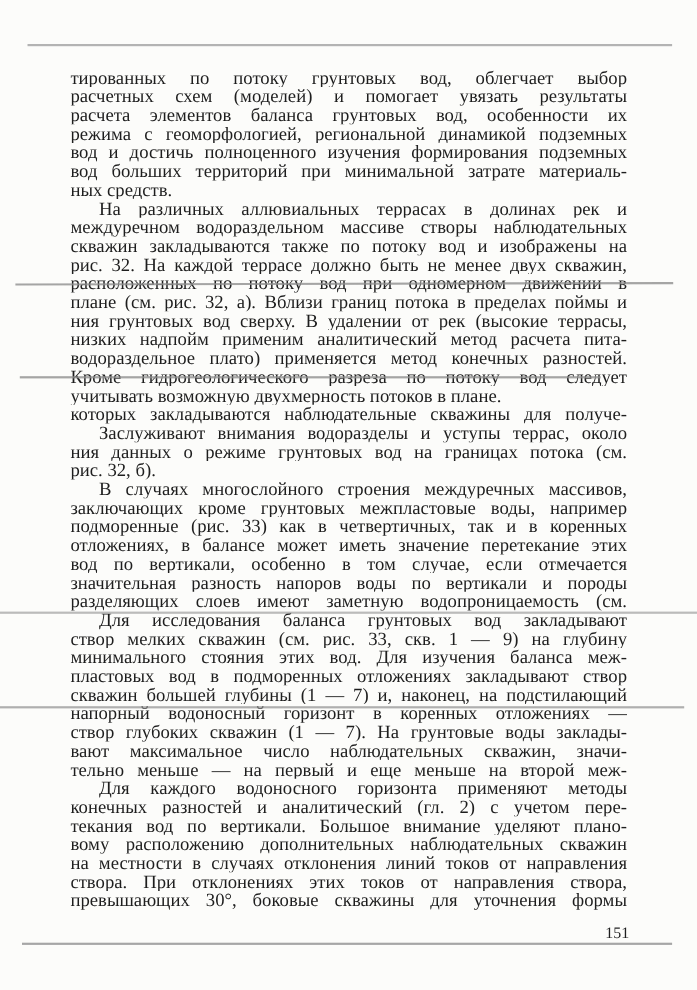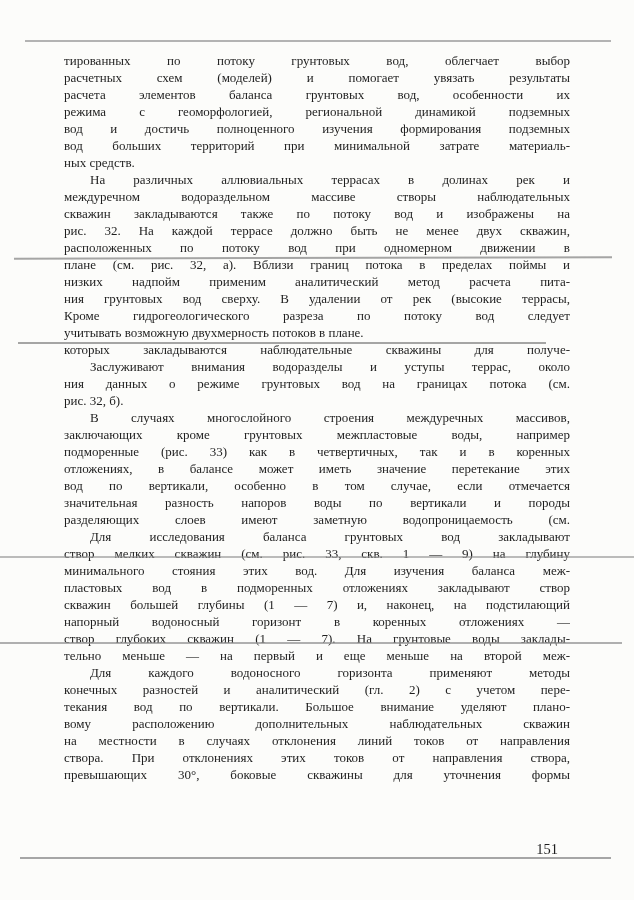--- a/index.html
+++ b/index.html
@@ -9,23 +9,23 @@
     font-family: "Liberation Serif", "DejaVu Serif", serif;
   }
   #page {
     position: relative;
     width: 634px; height: 900px;
     background: var(--paper, #fcfcfa);
     overflow: hidden;
   }
   #text-block {
     position: absolute;
-    left: 64px; top: 52px; width: 506px;
+    left: 64px; top: 62px; width: 506px;
     color: var(--ink, #1e1e1e);
-    font-size: 13px;
+    font-size: 17px;
     line-height: 17px;
   }
   .para { margin: 0; }
   .line {
     text-align: justify;
     text-align-last: justify;
     height: 17px;
     overflow: hidden;
     white-space: normal;
   }
@@ -39,21 +39,21 @@
   .rule { height: 2px; background: var(--rule, #b3b3b3); }
   #top-rule    { left: 25px; top: 40px;  width: 586px; }
   #bottom-rule { left: 20px; top: 857px; width: 591px; background: #a6a6a6; }
   .artifact { height: 1.5px; background: #8f8f8f; opacity: 0.8; }
   #artifact-1 { left: 14px; top: 257px; width: 598px; transform: rotate(-0.12deg); }
   #artifact-2 { left: 18px; top: 342px; width: 528px; }
   #artifact-3 { left: 0;    top: 556px; width: 634px; height: 2px; opacity: 0.6; }
   #artifact-4 { left: 0;    top: 642px; width: 622px; height: 2px; opacity: 0.7; }
   #page-number {
     position: absolute;
-    right: 76px; top: 841px;
+    right: 62px; top: 841px;
     color: var(--ink, #1e1e1e);
     font-size: 14.5px;
   }
 </style>
 </head>
 <body>
 
 <div id="page">
   <div class="rule" id="top-rule"></div>
 
@@ -67,22 +67,23 @@
         <div class="line"><span>вод больших территорий при минимальной затрате материаль-</span></div>
         <div class="line last"><span>ных средств.</span></div>
       </div>
       <div class="para">
         <div class="line indent"><span class="it">На различных аллювиальных террасах в долинах рек и</span></div>
         <div class="line"><span class="it">междуречном водораздельном массиве</span><span> створы наблюдательных</span></div>
         <div class="line"><span>скважин закладываются также по потоку вод и изображены на</span></div>
         <div class="line"><span>рис. 32. На каждой террасе должно быть не менее двух скважин,</span></div>
         <div class="line"><span>расположенных по потоку вод при одномерном движении в</span></div>
         <div class="line"><span>плане (см. рис. 32, </span><span class="it">а</span><span>). Вблизи границ потока в пределах поймы и</span></div>
+        <div class="line"><span>ния грунтовых вод сверху. В удалении от рек (высокие террасы,</span></div>
         <div class="line"><span>низких надпойм применим аналитический метод расчета пита-</span></div>
-        <div class="line"><span>ния грунтовых вод сверху. В удалении от рек (высокие террасы,</span></div>
+        <div class="line"><span>водораздельное плато) применяется метод конечных разностей.</span></div>
         <div class="line"><span>Кроме гидрогеологического разреза по потоку вод следует</span></div>
         <div class="line last"><span>учитывать возможную двухмерность потоков в плане.</span></div>
       </div>
       <div class="para">
         <div class="line"><span>которых закладываются наблюдательные скважины для получе-</span></div>
         <div class="line indent"><span>Заслуживают внимания водоразделы и уступы террас, около</span></div>
         <div class="line"><span>ния данных о режиме грунтовых вод на границах потока (см.</span></div>
         <div class="line last"><span>рис. 32, </span><span class="it">б</span><span>).</span></div>
       </div>
       <div class="para">
@@ -95,20 +96,21 @@
         <div class="line"><span>разделяющих слоев имеют заметную водопроницаемость (см.</span></div>
       </div>
       <div class="para">
         <div class="line indent"><span>Для исследования баланса грунтовых вод закладывают</span></div>
         <div class="line"><span>створ мелких скважин (см. рис. 33, скв. 1 — 9) на глубину</span></div>
         <div class="line"><span>минимального стояния этих вод. Для изучения баланса меж-</span></div>
         <div class="line"><span>пластовых вод в подморенных отложениях закладывают створ</span></div>
         <div class="line"><span>скважин большей глубины (1 — 7) и, наконец, на подстилающий</span></div>
         <div class="line"><span>напорный водоносный горизонт в коренных отложениях —</span></div>
         <div class="line"><span>створ глубоких скважин (1 — 7). На грунтовые воды заклады-</span></div>
+        <div class="line"><span>вают максимальное число наблюдательных скважин, значи-</span></div>
         <div class="line"><span>тельно меньше — на первый и еще меньше на второй меж-</span></div>
       </div>
       <div class="para">
         <div class="line indent"><span>Для каждого водоносного горизонта применяют методы</span></div>
         <div class="line"><span>конечных разностей и аналитический (гл. 2) с учетом пере-</span></div>
         <div class="line"><span>текания вод по вертикали. Большое внимание уделяют плано-</span></div>
         <div class="line"><span>вому расположению дополнительных наблюдательных скважин</span></div>
         <div class="line"><span>на местности в случаях отклонения линий токов от направления</span></div>
         <div class="line"><span>створа. При отклонениях этих токов от направления створа,</span></div>
         <div class="line"><span>превышающих 30°, боковые скважины для уточнения формы</span></div>

